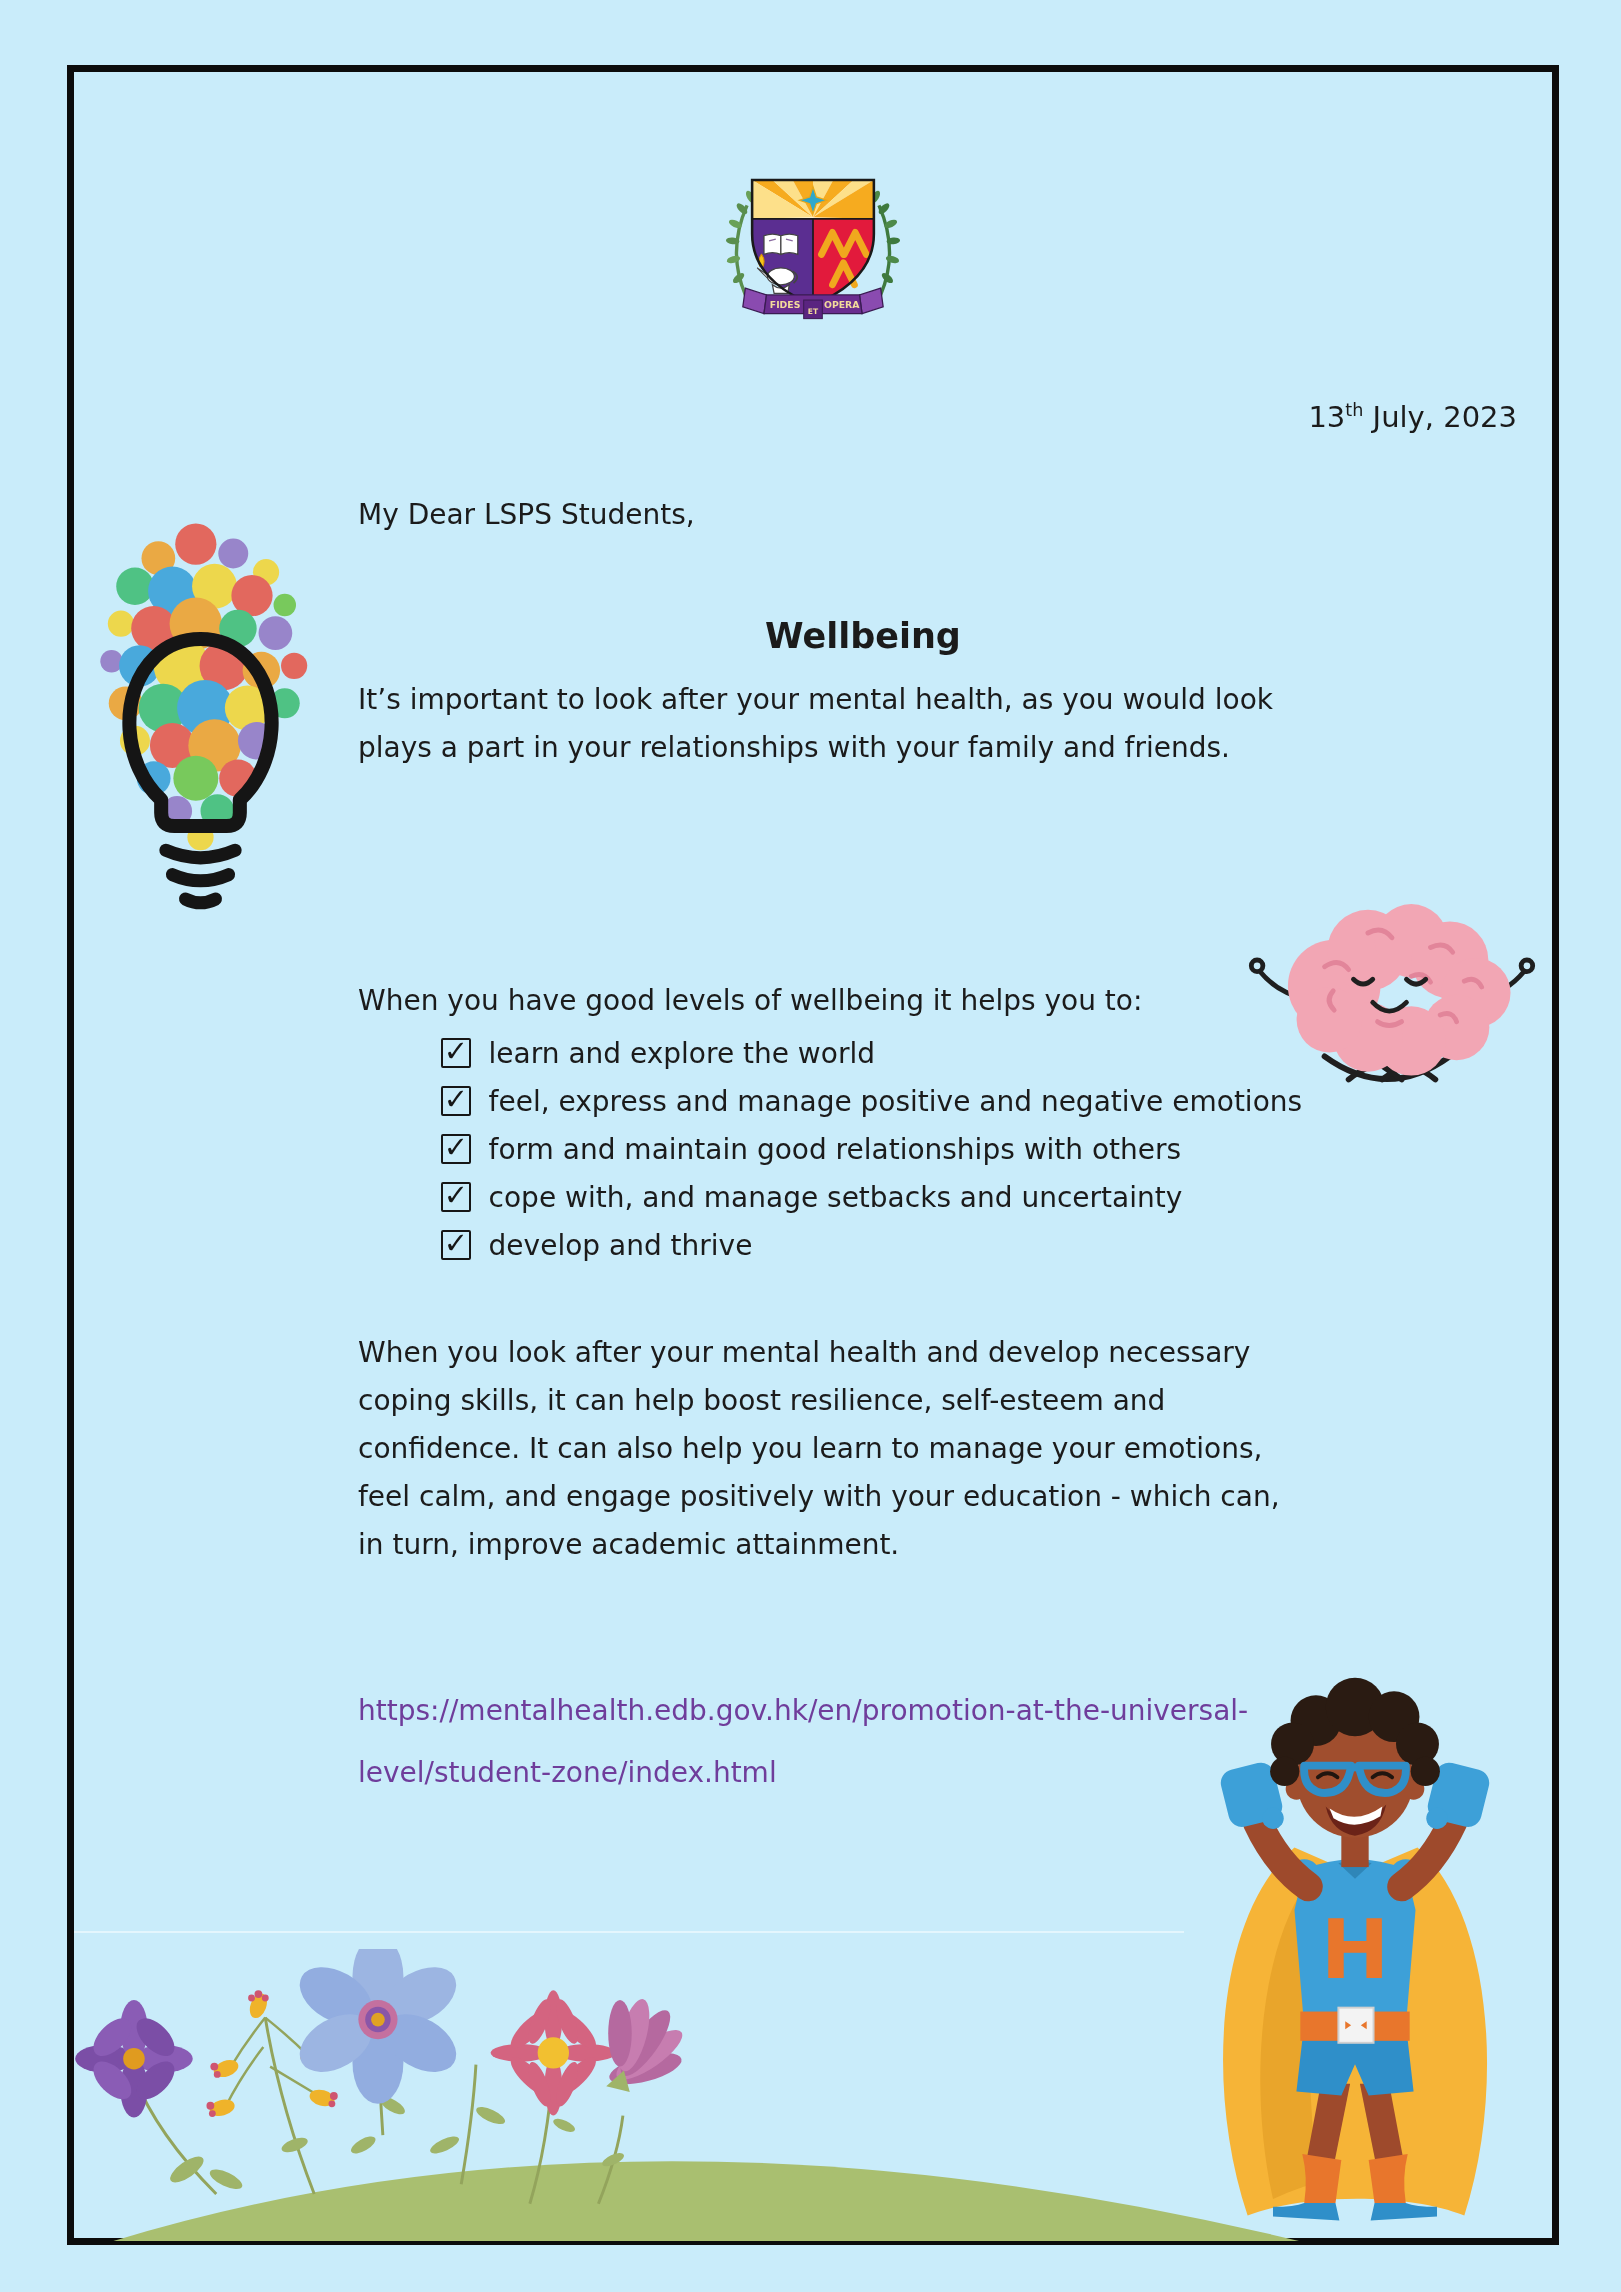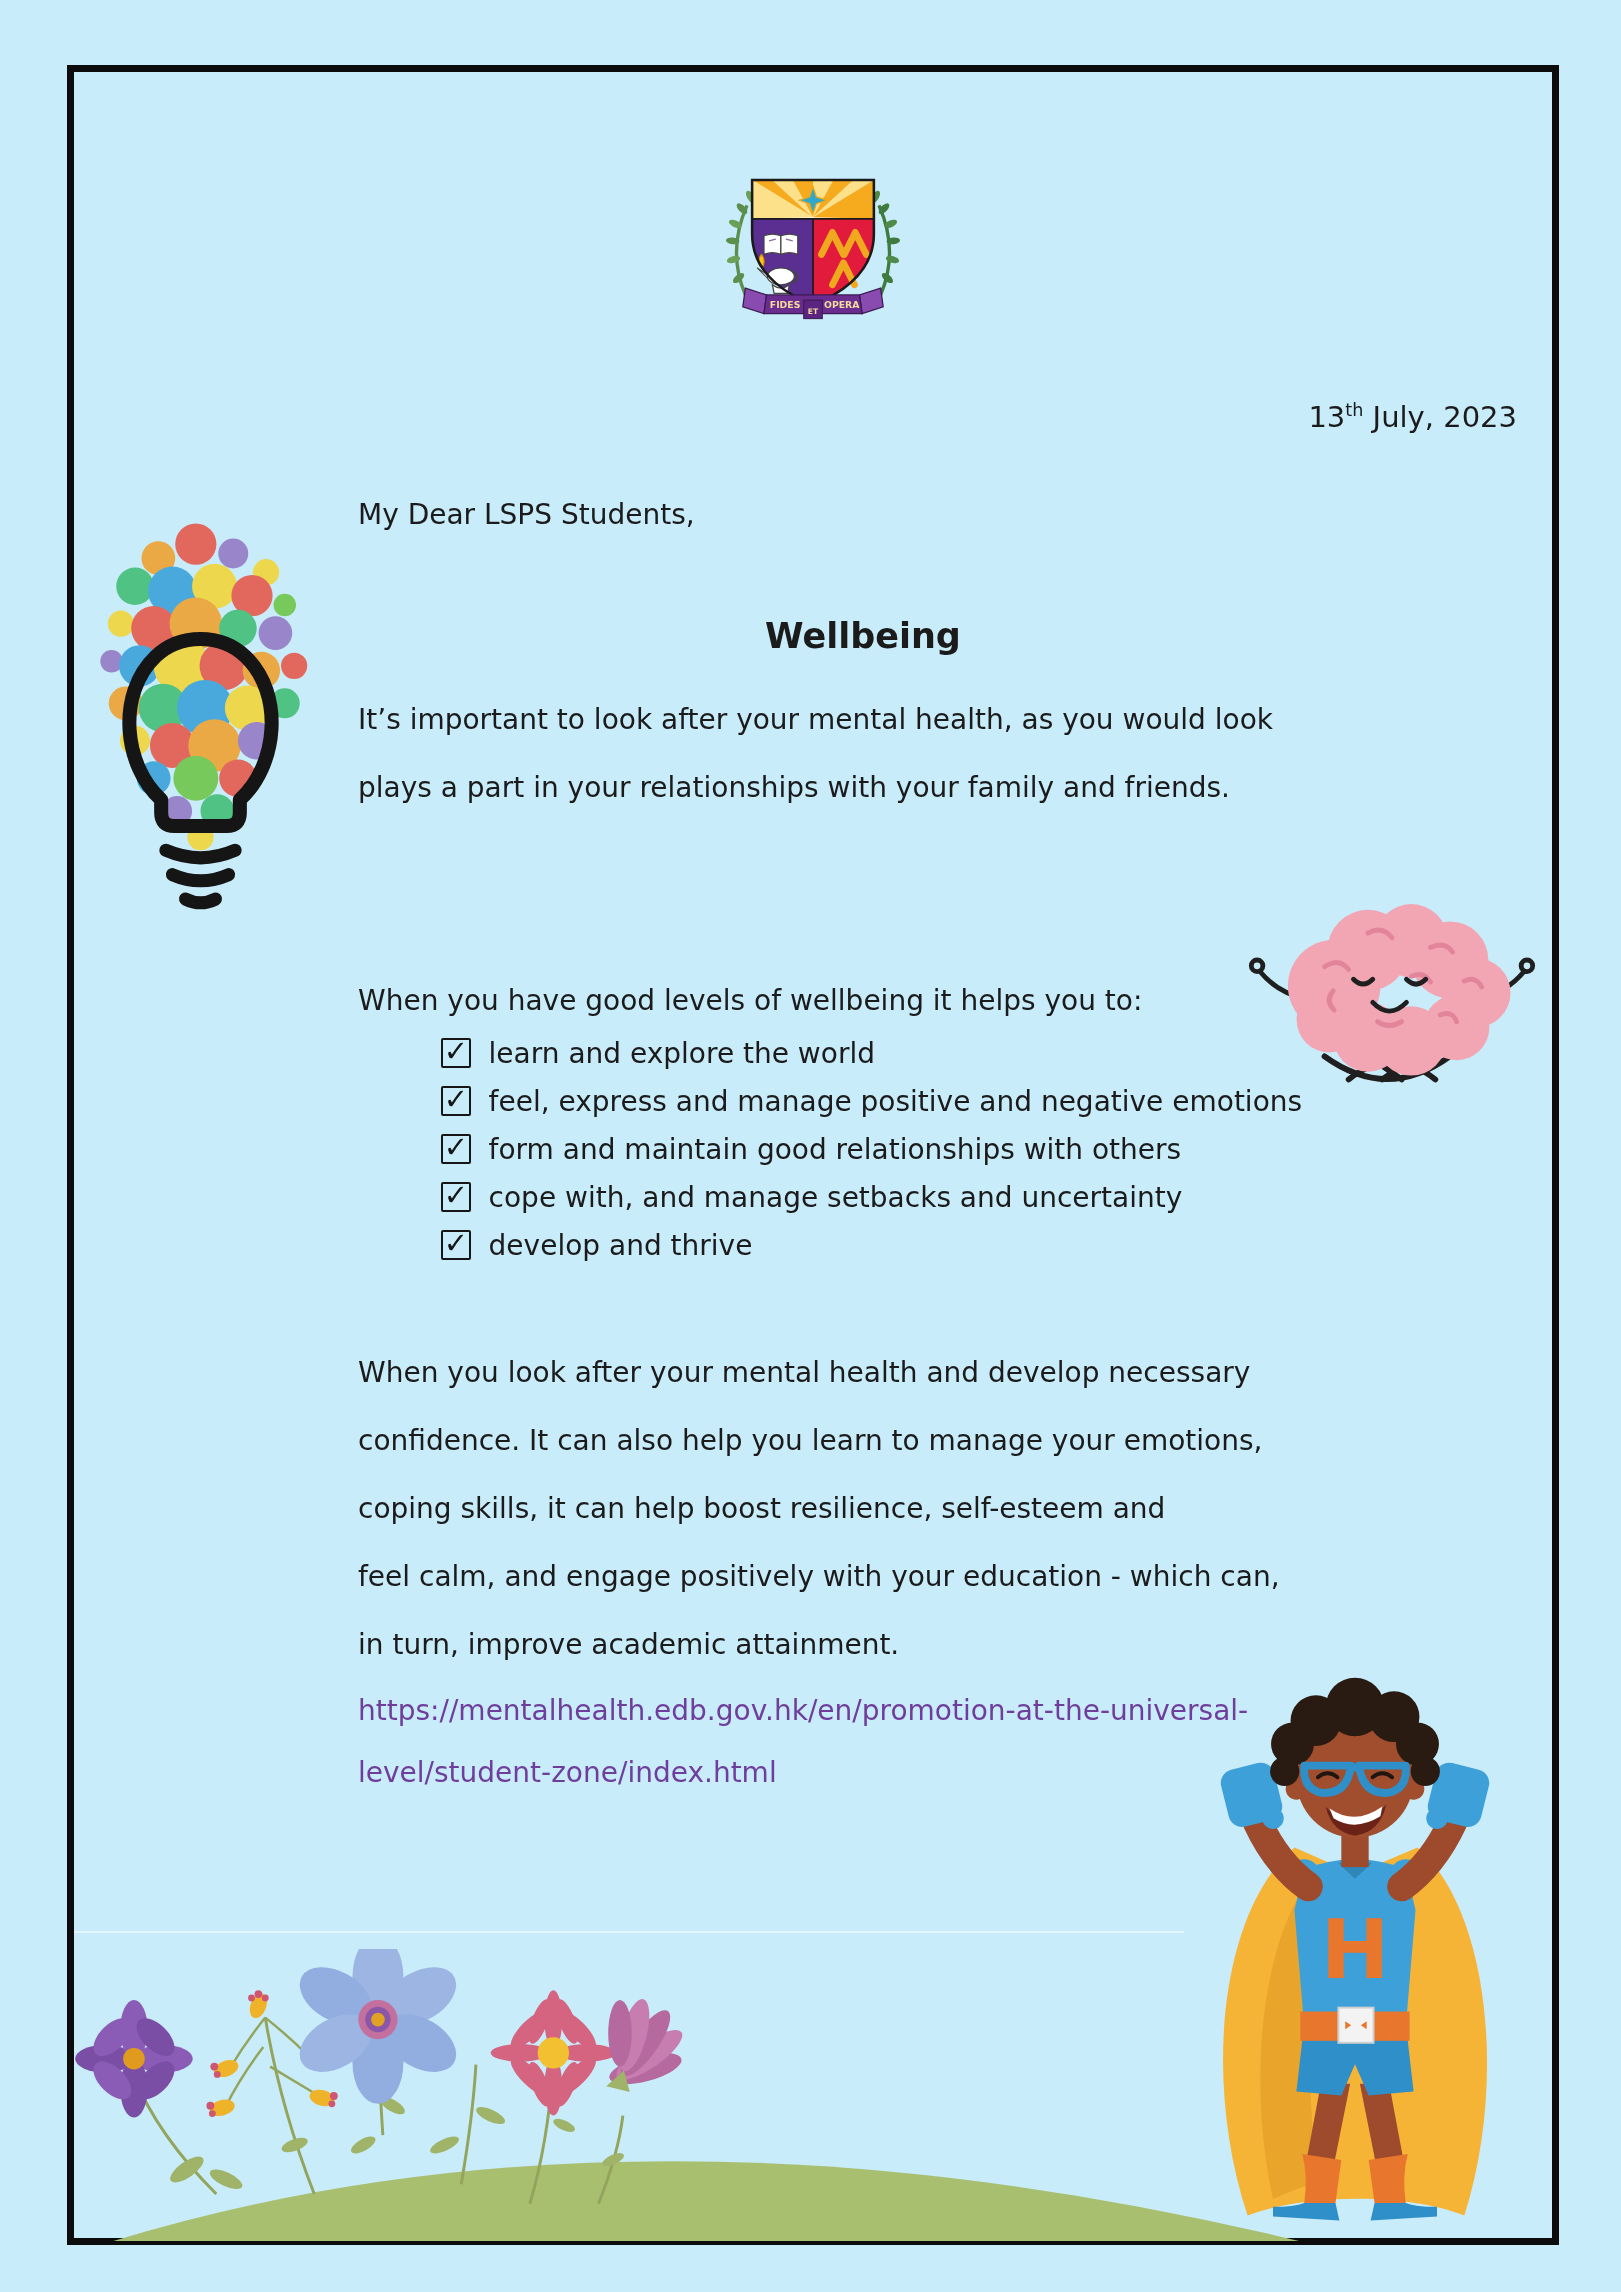--- a/index.html
+++ b/index.html
@@ -12,21 +12,21 @@
   .frame{
     position:absolute;left:67px;top:65px;width:1492px;height:2180px;
     border:7.8px solid #0c0c0c;box-sizing:border-box;background:transparent;
   }
   .abs{position:absolute;}
   .date{top:400px;right:104px;font-size:29px;white-space:nowrap;}
   .date sup{font-size:17.6px;}
   .salutation{left:358px;top:498px;font-size:28px;white-space:nowrap;}
   .title{left:358px;top:616px;width:1010px;text-align:center;font-size:35px;font-weight:bold;}
   .para{left:358px;font-size:28px;line-height:48px;}
-  .para div{white-space:nowrap;margin-top:20px;}
+  .para div{white-space:nowrap;}
   .para1{top:676px;}
   .list-intro{left:358px;top:936px;font-size:28px;white-space:nowrap;margin-top:48px;}
   .para2{top:1329px;}
   .checklist{left:441px;top:1029px;}
   .check-row{display:flex;align-items:center;height:48px;gap:17.6px;font-size:28px;white-space:nowrap;}
   .checkbox{
     width:30px;height:30px;border:2.9px solid #161616;border-radius:2px;box-sizing:border-box;
     display:flex;align-items:center;justify-content:center;
     font-size:29px;font-weight:bold;color:#161616;line-height:1;
     padding-bottom:3.9px;
@@ -151,22 +151,22 @@
     <span>cope with, and manage setbacks and uncertainty</span>
   </div>
   <div class="check-row">
     <span class="checkbox">✓</span>
     <span>develop and thrive</span>
   </div>
 </div>
 
 <div class="abs para para2">
   <div>When you look after your mental health and develop necessary</div>
+  <div>coping skills, it can help boost resilience, self-esteem and</div>
   <div>confidence. It can also help you learn to manage your emotions,</div>
-  <div>coping skills, it can help boost resilience, self-esteem and</div>
   <div>feel calm, and engage positively with your education - which can,</div>
   <div>in turn, improve academic attainment.</div>
 </div>
 
 <div class="abs edb">
   <div>https://mentalhealth.edb.gov.hk/en/promotion-at-the-universal-</div>
   <div>level/student-zone/index.html</div>
 </div>
 
 <div class="abs faint-line"></div>

